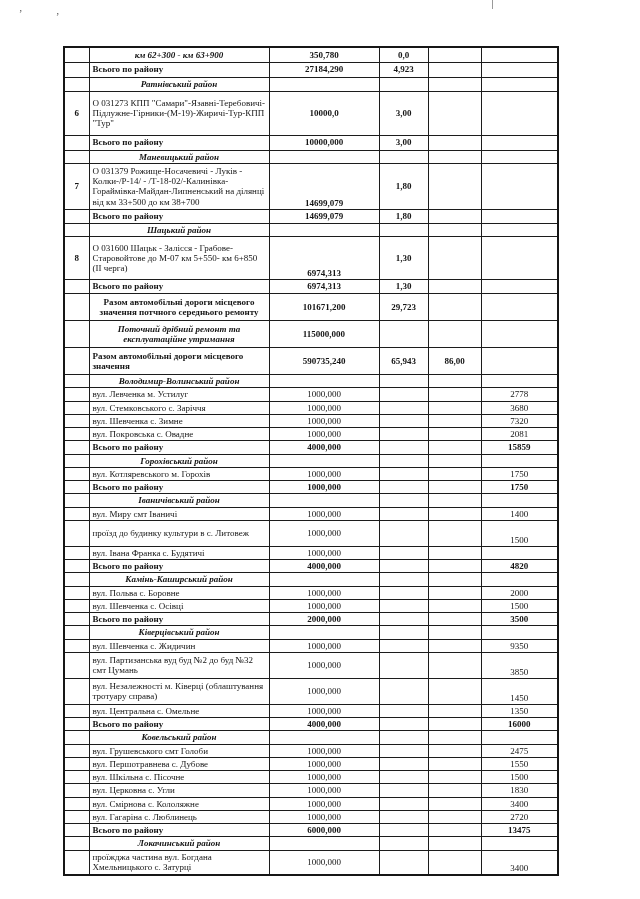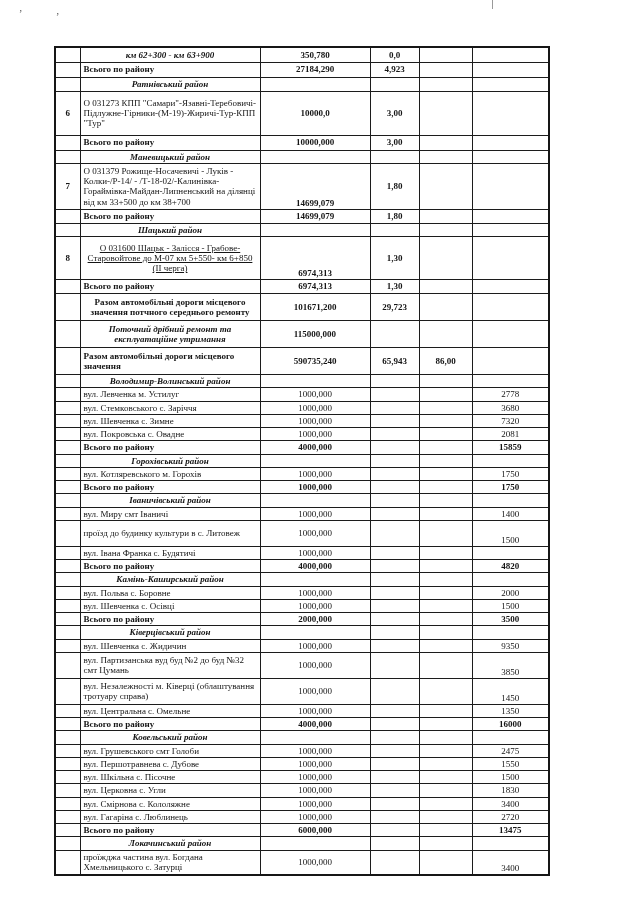--- a/index.html
+++ b/index.html
@@ -3,21 +3,21 @@
 <meta charset="utf-8">
 <style>
   html,body{margin:0;padding:0;}
   body{
     width:640px;height:899px;background:#ffffff;position:relative;
     font-family:"Liberation Serif", serif;color:#151515;overflow:hidden;
   }
   .scan-mark{position:absolute;font-size:10px;color:#444;}
   .scan-tick{position:absolute;left:492px;top:0;width:1px;height:9px;background:#9a9a9a;}
   table.doc{
-    position:absolute;left:54px;top:46px;width:494px;
+    position:absolute;left:63px;top:46px;width:494px;
     border-collapse:collapse;table-layout:fixed;
     border:2px solid #161616;
   }
   td{
     border:1px solid #1c1c1c;
     padding:1px 2px;
     font-size:9px;line-height:1.14;
     vertical-align:middle;overflow:hidden;
     word-wrap:break-word;
   }
@@ -121,21 +121,21 @@
       <tr class="row-section" style="height: 13px;">
         <td class="c-num"></td>
         <td class="c-desc">Шацький район</td>
         <td class="c-amt"></td>
         <td class="c-c4"></td>
         <td class="c-c5"></td>
         <td class="c-c6"></td>
       </tr>
       <tr class="row-numbered" style="height: 43px;">
         <td class="c-num">8</td>
-        <td class="c-desc" style="text-align: center; text-decoration: underline;">О 031600 Шацьк - Залісся - Грабове-Старовойтове до М-07 км 5+550- км 6+850 (ІІ черга)</td>
+        <td class="c-desc" style="">О 031600 Шацьк - Залісся - Грабове-Старовойтове до М-07 км 5+550- км 6+850 (ІІ черга)</td>
         <td class="c-amt v-bottom">6974,313</td>
         <td class="c-c4">1,30</td>
         <td class="c-c5"></td>
         <td class="c-c6"></td>
       </tr>
       <tr class="row-total" style="height: 14px;">
         <td class="c-num"></td>
         <td class="c-desc">Всього по району</td>
         <td class="c-amt">6974,313</td>
         <td class="c-c4">1,30</td>

